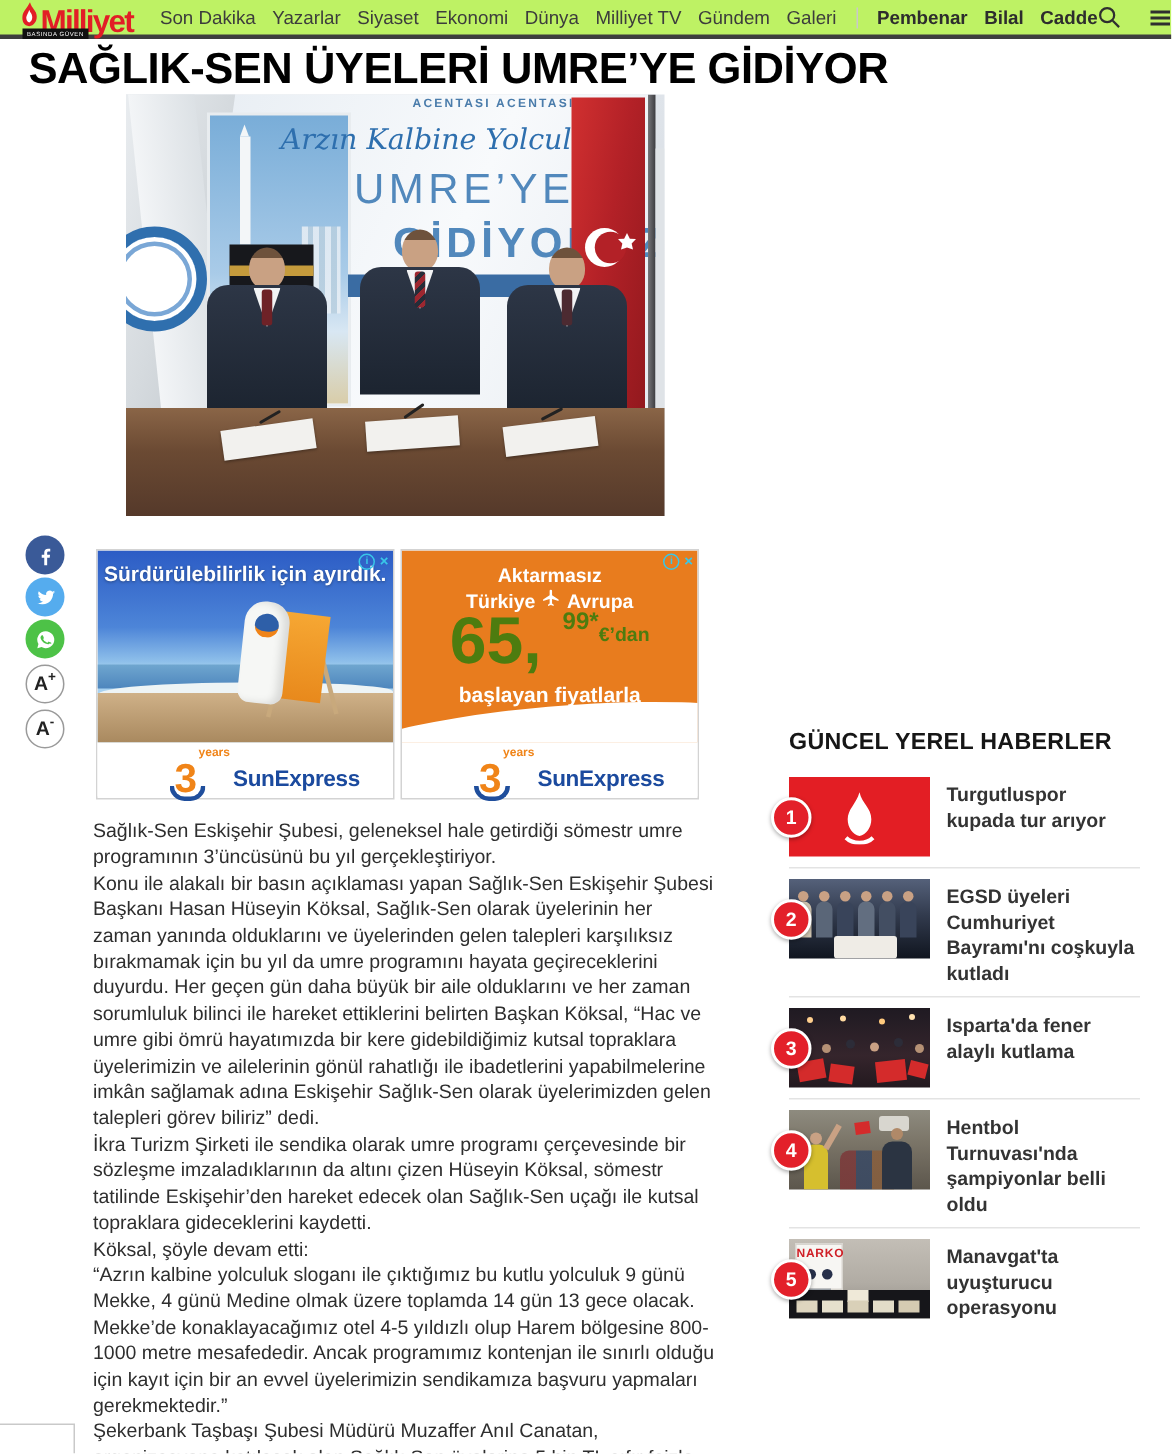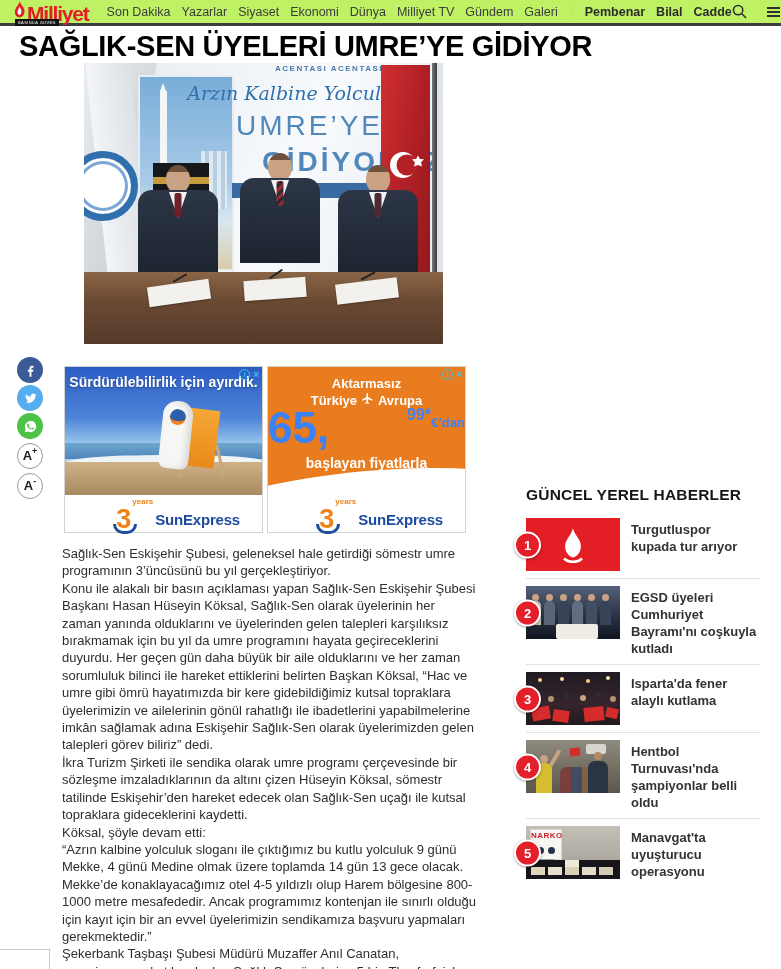--- a/index.html
+++ b/index.html
@@ -129,21 +129,21 @@
   .a1-towel::after{content:"";position:absolute;top:8px;left:7px;width:16px;height:16px;border-radius:50%;
       background:#2e5fa8;border-bottom:4px solid #f08418;box-sizing:border-box;}
   .a1-head{position:absolute;top:7px;left:0;right:0;text-align:center;color:#fff;font-size:14px;
       font-weight:700;text-shadow:0 1px 2px rgba(0,0,0,.35);}
   .a2-bg{position:absolute;inset:0;background:#e87c1e;}
   .a2-swoosh{position:absolute;left:-60px;bottom:-34px;width:320px;height:58px;background:#fff;
       border-radius:100% 100% 0 0/100% 100% 0 0;transform:rotate(-5deg);}
   .a2-l1{position:absolute;top:9px;left:0;right:0;text-align:center;color:#fff;font-size:13px;font-weight:700;}
   .a2-l2{position:absolute;top:25px;left:0;right:0;display:flex;justify-content:center;gap:4px;
       color:#fff;font-size:13px;font-weight:700;align-items:center;}
-  .a2-price{position:absolute;top:40px;left:0;right:0;display:flex;justify-content:space-between;align-items:flex-start;color:#3b82f6;}
+  .a2-price{position:absolute;top:40px;left:0;right:0;display:flex;justify-content:center;align-items:flex-start;color:#4d7c0f;}
   .p-int{font-size:44px;font-weight:800;line-height:42px;}
   .p-col{display:flex;flex-direction:row;align-items:flex-start;margin-left:14px;}
   .p-sup{font-size:16px;font-weight:800;line-height:16px;}
   .p-cur{font-size:13px;font-weight:700;margin-top:8px;}
   .a2-l3{position:absolute;top:88px;left:0;right:0;text-align:center;color:#fff;font-size:14px;font-weight:700;}
   .ad-strip{height:36px;display:flex;align-items:center;justify-content:flex-end;padding-right:22px;background:#fff;}
   .sx{display:flex;align-items:flex-end;}
   .sx-three{color:#f08418;font-size:27px;font-weight:800;line-height:22px;position:relative;margin-right:3px;}
   .sx-three::after{content:"";position:absolute;left:-3px;bottom:-4px;width:24px;height:10px;
       border:3px solid #1f4e9c;border-top:none;border-radius:0 0 24px 24px;box-sizing:border-box;}

